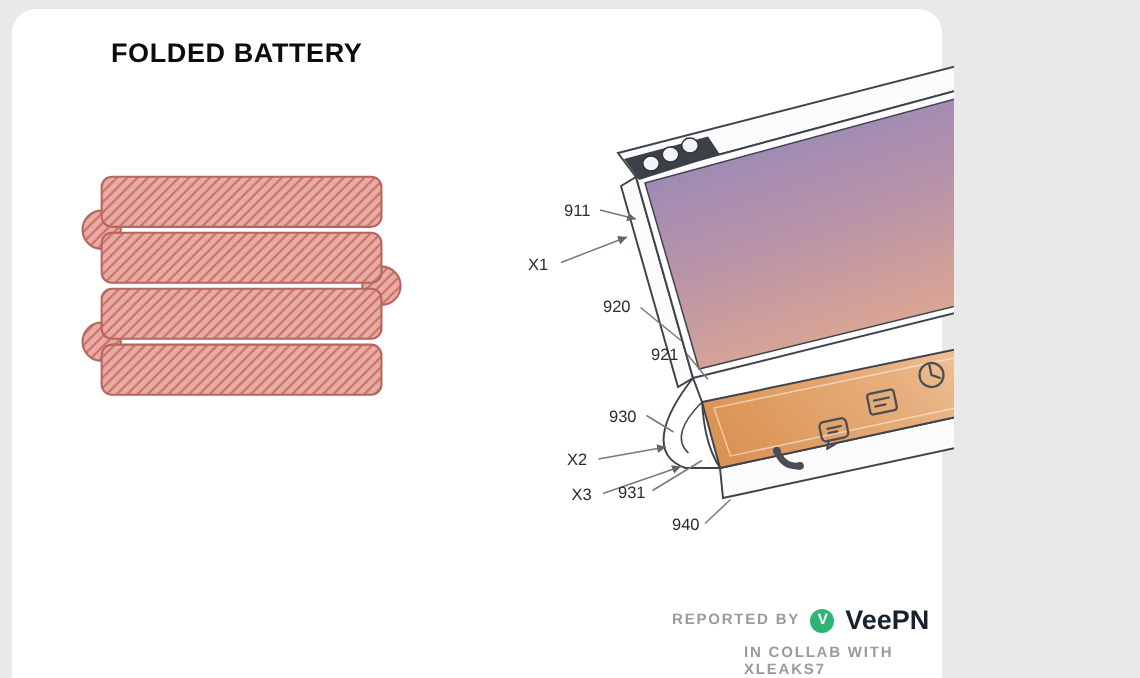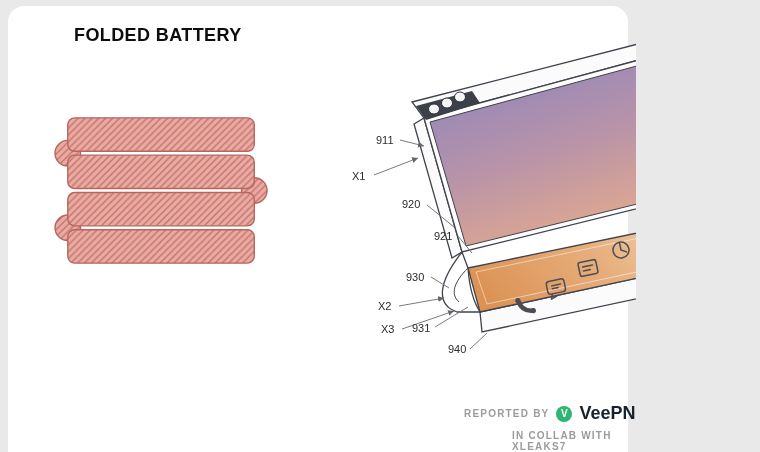--- a/index.html
+++ b/index.html
@@ -39,21 +39,21 @@
   .phone-fig {
     position: absolute;
     left: 330px;
     top: 36px;
   }
   svg text {
     font-family: "Liberation Sans", sans-serif;
   }
   .footer {
     position: absolute;
-    left: 464px;
+    left: 448px;
     top: 403px;
   }
   .footer-row {
     display: flex;
     align-items: center;
     gap: 7px;
   }
   .reported, .collab {
     font-size: 10px;
     color: #9b9b9b;

